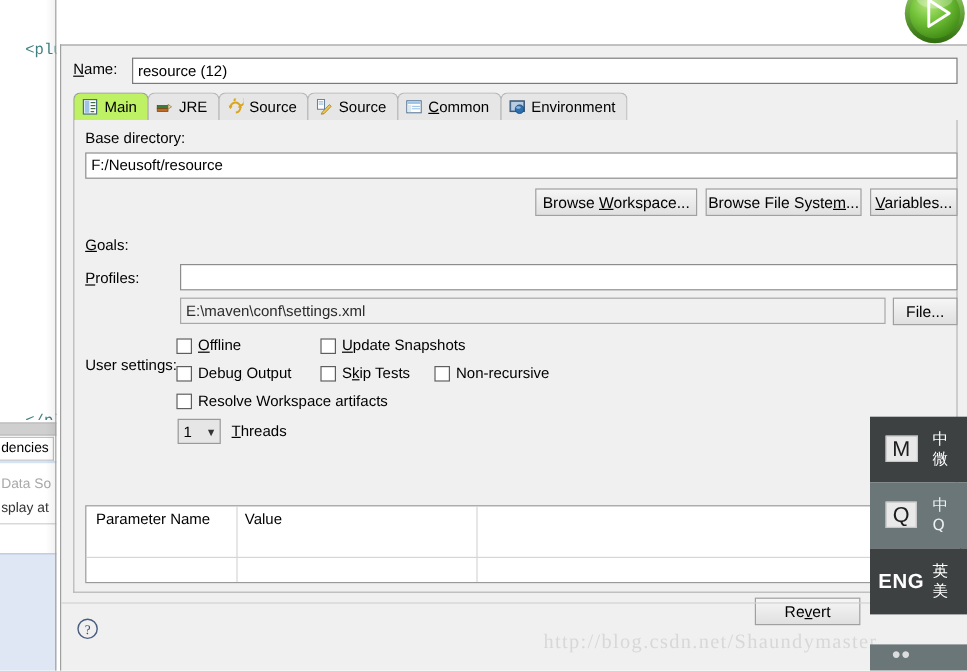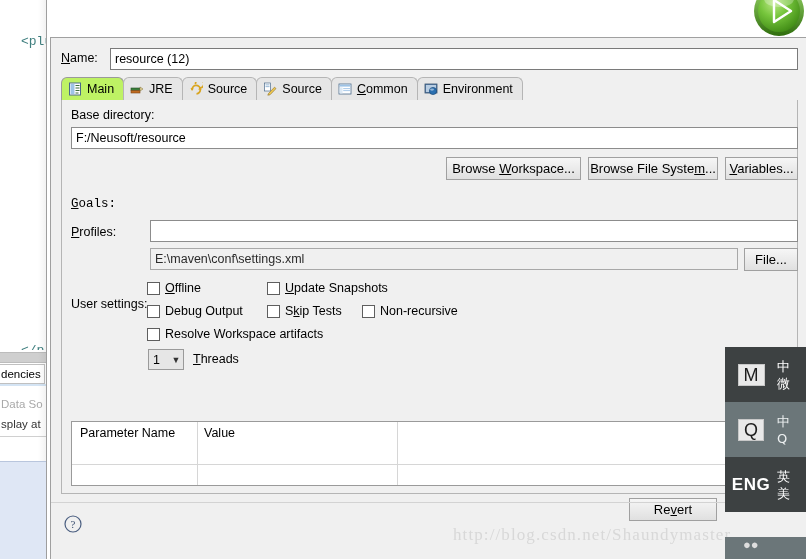--- a/index.html
+++ b/index.html
@@ -331,21 +331,21 @@
         <div class="btn" style="left:384px; top:57px; width:135px;">
           <span>Browse <u>W</u>orkspace...</span>
         </div>
         <div class="btn" style="left:526px; top:57px; width:130px;text-align:right;">
           <span>Browse File Syste<u>m</u>...</span>
         </div>
         <div class="btn" style="left:663px; top:57px; width:73px;">
           <span><u>V</u>ariables...</span>
         </div>
 
-        <span class="lbl" style="left:9px; top:97px;font-family:Liberation Mono, monospace;"><u>G</u>oals:</span>
+        <span class="lbl" style="left:9px; top:97px;"><u>G</u>oals:</span>
 
         <span class="lbl" style="left:9px; top:125px;"><u>P</u>rofiles:</span>
         <input class="txtin" style="left: 88px; top: 120px; width: 648px;" type="text" value="">
 
         <span class="lbl" style="left:9px; top:153px;margin-top:44px;">User settings:</span>
         <input class="txtin readonly" style="left: 88px; top: 148px; width: 588px;" type="text" readonly="" value="E:\maven\conf\settings.xml">
         <div class="btn" style="left:682px; top:148px; width:54px;">
           <span>File...</span>
         </div>
 

